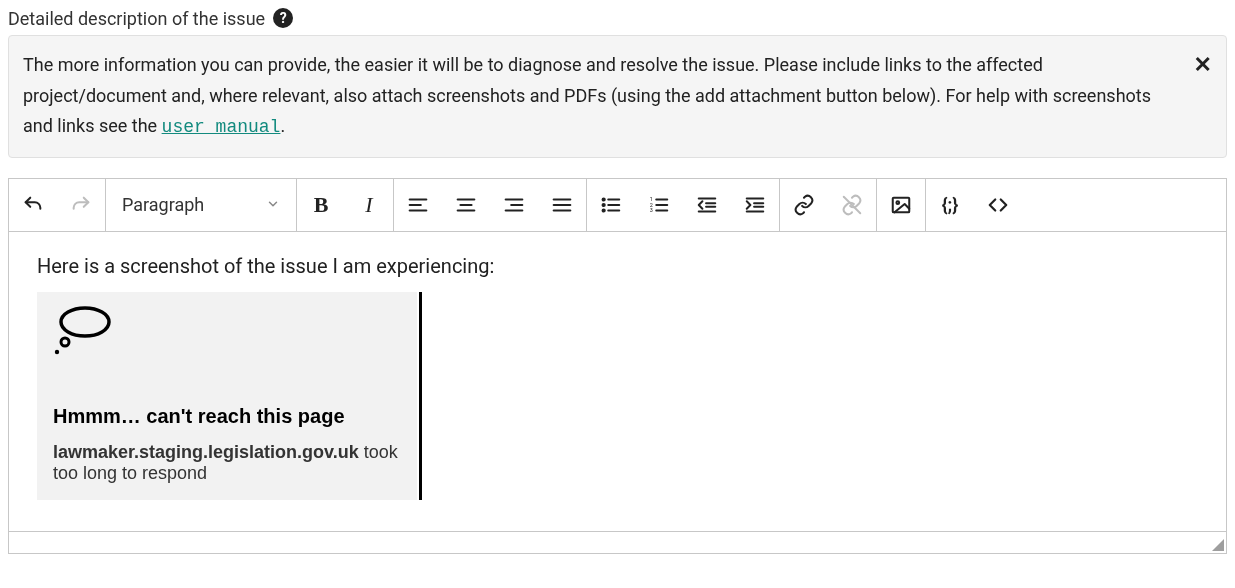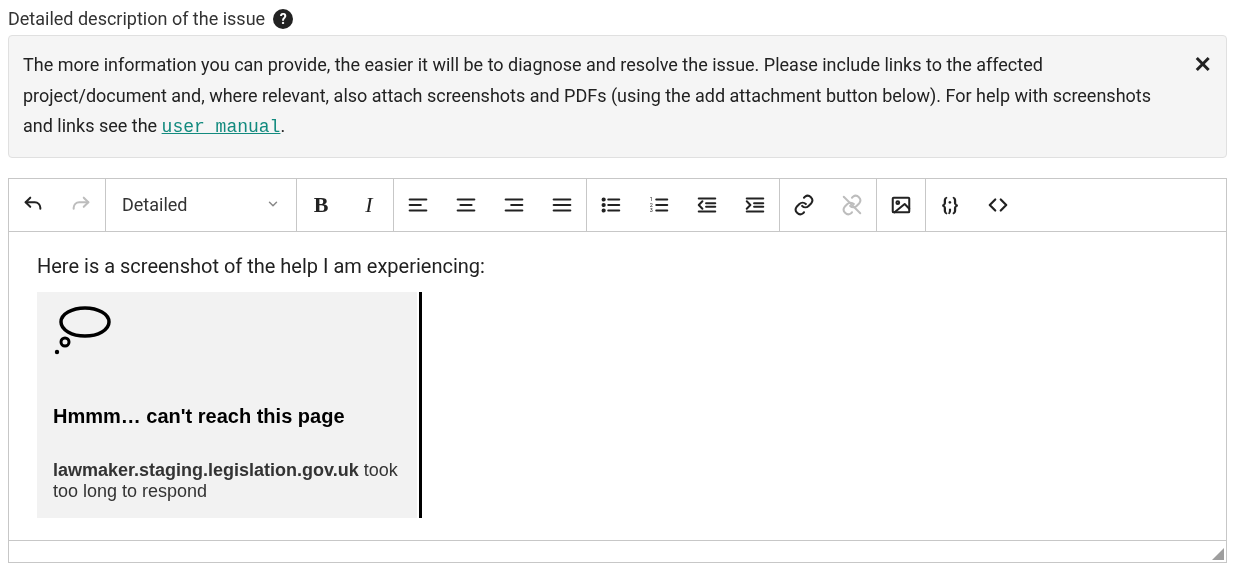--- a/index.html
+++ b/index.html
@@ -9,21 +9,21 @@
     font-family: -apple-system, BlinkMacSystemFont, "Segoe UI", Roboto, "Helvetica Neue", Arial, sans-serif;
     font-size: 18px;
     color: #212121;
     background: #fff;
     width: 1235px;
   }
   .field-label {
     font-size: 18px;
     color: #333;
     display: flex;
-    align-items: flex-end;
+    align-items: flex-start;
     gap: 8px;
     margin-bottom: 6px;
   }
   .help-circle {
     width: 20px; height: 20px; border-radius: 50%;
     background: #222; color: #fff; font-weight: bold;
     display: inline-flex; align-items: center; justify-content: center;
     font-size: 14px; cursor: pointer;
   }
   .info-box {
@@ -84,21 +84,21 @@
     margin-top: 4px;
   }
   .embedded-img {
     width: 380px;
     background: #f2f2f2;
     padding: 12px 16px 16px 16px;
     font-family: "Segoe UI", Arial, sans-serif;
   }
   .embedded-img .thought { margin-bottom: 40px; }
   .embedded-img h3 {
-    font-size: 20px; font-weight: 700; margin: 0 0 32px 0; color: #000;
+    font-size: 20px; font-weight: 700; margin: 0 0 14px 0; color: #000;
   }
   .embedded-img .sub { font-size: 18px; color: #333; }
   .embedded-img .sub b { font-weight: 600; }
   .status-bar {
     border: 1px solid #c7c7c7;
     border-top: none;
     height: 22px;
     position: relative;
     background: #fff;
   }
@@ -141,21 +141,21 @@
       <div class="tb-btn disabled">
         <svg viewBox="0 0 24 24" fill="none" stroke="currentColor" stroke-width="2.2" stroke-linecap="round" stroke-linejoin="round">
             <path d="M15 14l5-5-5-5"></path>
             <path d="M20 9H10a6 6 0 0 0-6 6v1"></path>
           </svg>
       </div>
     </div>
 
     <div class="tb-group">
       <div class="block-select">
-        <span>Detailed</span>
+        <span>Paragraph</span>
         <span class="chevron">
           <svg width="14" height="14" viewBox="0 0 24 24" fill="none" stroke="currentColor" stroke-width="2.5" stroke-linecap="round" stroke-linejoin="round">
               <polyline points="6 9 12 15 18 9"></polyline>
             </svg>
         </span>
       </div>
     </div>
 
     <div class="tb-group">
       <div class="tb-btn" style="font-weight:800;font-size:22px;font-family:Georgia,serif;">B</div>
@@ -266,21 +266,21 @@
         <svg viewBox="0 0 24 24" fill="none" stroke="currentColor" stroke-width="2.4" stroke-linecap="round" stroke-linejoin="round">
             <polyline points="9 6 3 12 9 18"></polyline>
             <polyline points="15 6 21 12 15 18"></polyline>
           </svg>
       </div>
     </div>
 
   </div>
 
   <div class="editor-body">
-    <p>Here is a screenshot of the help I am experiencing:</p>
+    <p>Here is a screenshot of the issue I am experiencing:</p>
     <div class="embedded-img-frame">
       <div class="embedded-img">
         <div class="thought">
           <svg width="60" height="56" viewBox="0 0 60 56">
             <ellipse cx="32" cy="18" rx="24" ry="14" fill="none" stroke="#000" stroke-width="3.5"></ellipse>
             <circle cx="12" cy="38" r="4" fill="none" stroke="#000" stroke-width="3"></circle>
             <circle cx="4" cy="48" r="2.2" fill="#000"></circle>
           </svg>
         </div>
         <h3>Hmmm… can't reach this page</h3>

